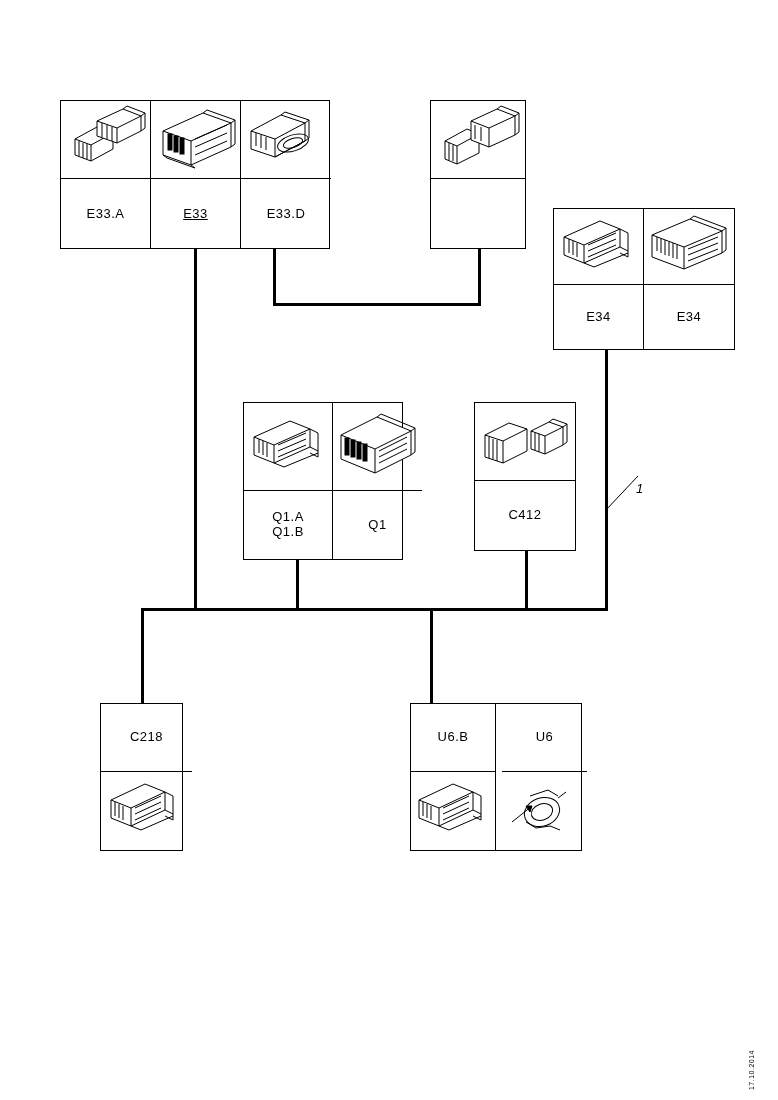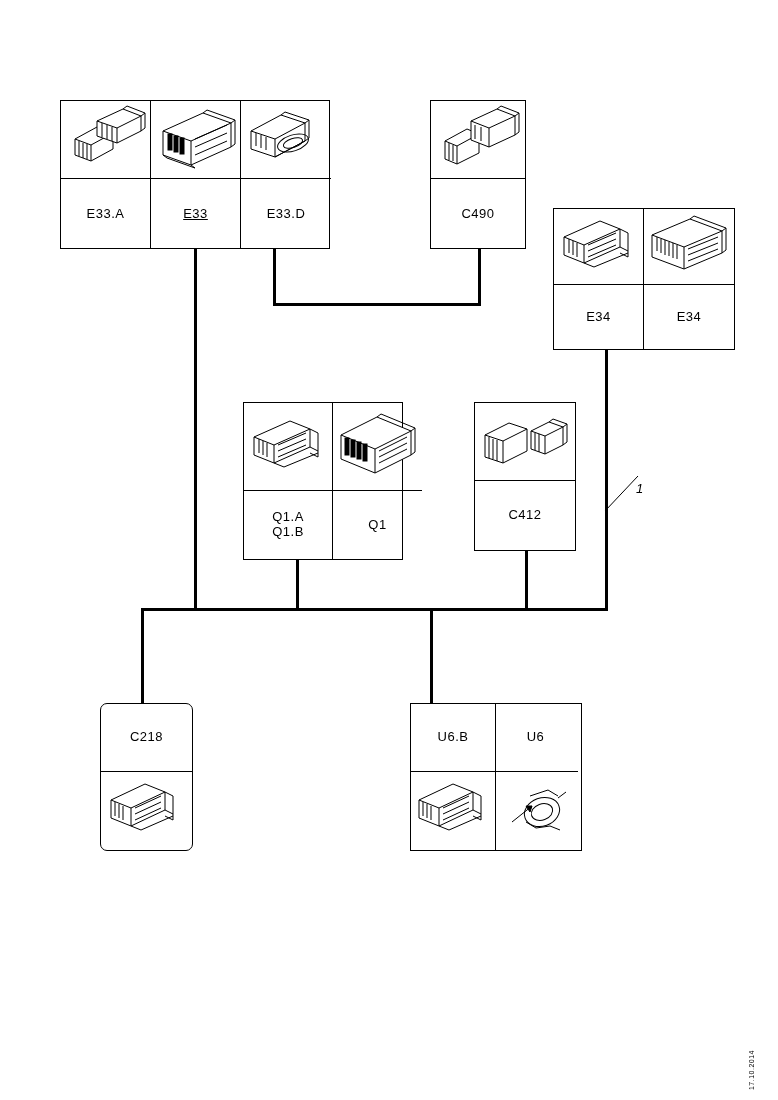--- a/index.html
+++ b/index.html
@@ -161,21 +161,20 @@
         <ellipse cx="52" cy="42" rx="10" ry="4.5" transform="rotate(-18 52 42)"></ellipse>
         <polyline points="40,14 44,11 68,19 64,22"></polyline>
         <polyline points="64,40 68,37 68,19"></polyline>
         <polyline points="34,56 64,40"></polyline>
       </g>
     </svg>
   </div>
 
   <div class="box" style="left:430px; top:100px; width:96px; height:149px;">
     <div class="cell cell-border-b" style="left:0; top:0; width:94px; height:78px;"></div>
-    <div class="label" style="left:0; top:78px; width:94px; height:70px;">C490</div>
     <svg class="art" width="94" height="78" style="left:0; top:0;">
       <g>
         <polygon class="white" points="14,40 36,28 48,33 48,52 26,63 14,58"></polygon>
         <polyline points="14,40 26,45 48,33"></polyline>
         <polyline points="26,45 26,63"></polyline>
         <line x1="18" y1="42" x2="18" y2="59"></line>
         <line x1="22" y1="44" x2="22" y2="60"></line>
         <polygon class="white" points="40,20 66,8 84,15 84,34 58,46 40,39"></polygon>
         <polyline points="40,20 58,27 84,15"></polyline>
         <polyline points="58,27 58,46"></polyline>
@@ -289,21 +288,21 @@
         <polyline points="56,28 70,33 88,24"></polyline>
         <polyline points="70,33 70,51"></polyline>
         <line x1="60" y1="30" x2="60" y2="47"></line>
         <line x1="64" y1="31" x2="64" y2="49"></line>
         <polyline points="74,19 78,16 92,21 88,24"></polyline>
         <polyline points="88,42 92,39 92,21"></polyline>
       </g>
     </svg>
   </div>
 
-  <div class="box" style="left:100px; top:703px; width:93px; height:148px;border-radius:7px;">
+  <div class="box" style="left:100px; top:703px; width:83px; height:148px;">
     <div class="label cell-border-b" style="left:0; top:0; width:91px; height:68px;">C218</div>
     <div class="cell" style="left:0; top:68px; width:91px; height:78px;"></div>
     <svg class="art" width="91" height="78" style="left:0; top:68px;">
       <g>
         <polygon class="white" points="10,28 44,12 64,20 64,38 30,54 10,46"></polygon>
         <polyline points="10,28 30,36 64,20"></polyline>
         <polyline points="30,36 30,54"></polyline>
         <line x1="14" y1="30" x2="14" y2="44"></line>
         <line x1="18" y1="32" x2="18" y2="46"></line>
         <line x1="22" y1="34" x2="22" y2="48"></line>
@@ -312,21 +311,21 @@
         <polyline points="34,48 60,36"></polyline>
         <polyline points="64,20 72,24 72,48 64,44"></polyline>
         <polyline points="64,38 72,42"></polyline>
         <polyline points="30,54 40,58 72,44"></polyline>
       </g>
     </svg>
   </div>
 
   <div class="box" style="left:410px; top:703px; width:172px; height:148px;padding-left:12px;">
     <div class="label cell-border-r cell-border-b" style="left:0; top:0; width:85px; height:68px;">U6.B</div>
-    <div class="label cell-border-b" style="left:82px; top:0; width:85px; height:68px;">U6</div>
+    <div class="label cell-border-b" style="left:91px; top:0; width:85px; height:68px;">U6</div>
     <div class="cell cell-border-r" style="left:0; top:68px; width:85px; height:78px;"></div>
     <div class="cell" style="left:85px; top:68px; width:85px; height:78px;"></div>
 
     <svg class="art" width="85" height="78" style="left:0; top:68px;">
       <g>
         <polygon class="white" points="8,28 42,12 62,20 62,38 28,54 8,46"></polygon>
         <polyline points="8,28 28,36 62,20"></polyline>
         <polyline points="28,36 28,54"></polyline>
         <line x1="12" y1="30" x2="12" y2="44"></line>
         <line x1="16" y1="32" x2="16" y2="46"></line>

